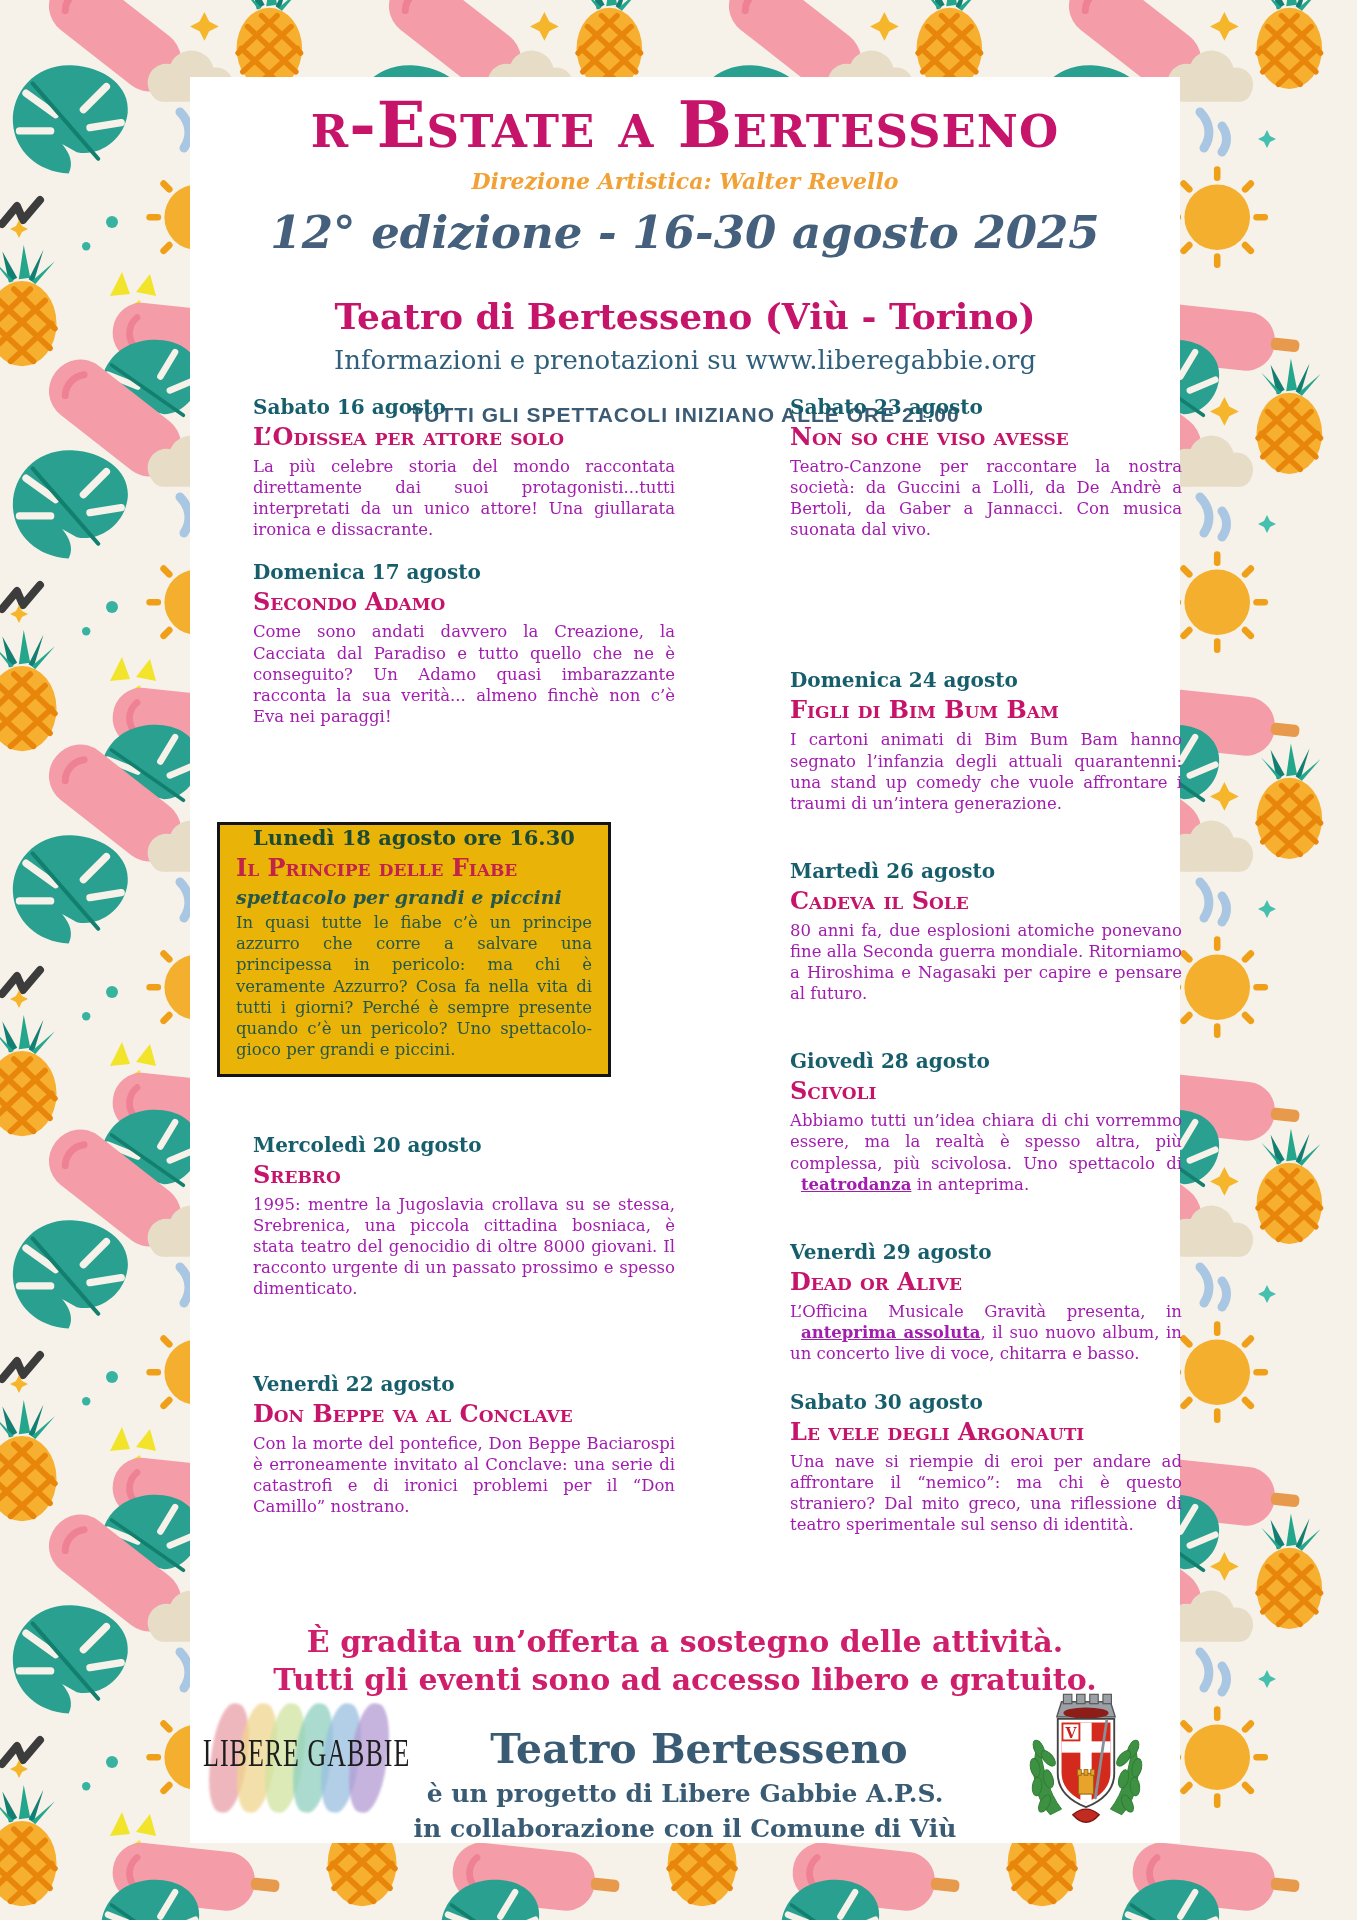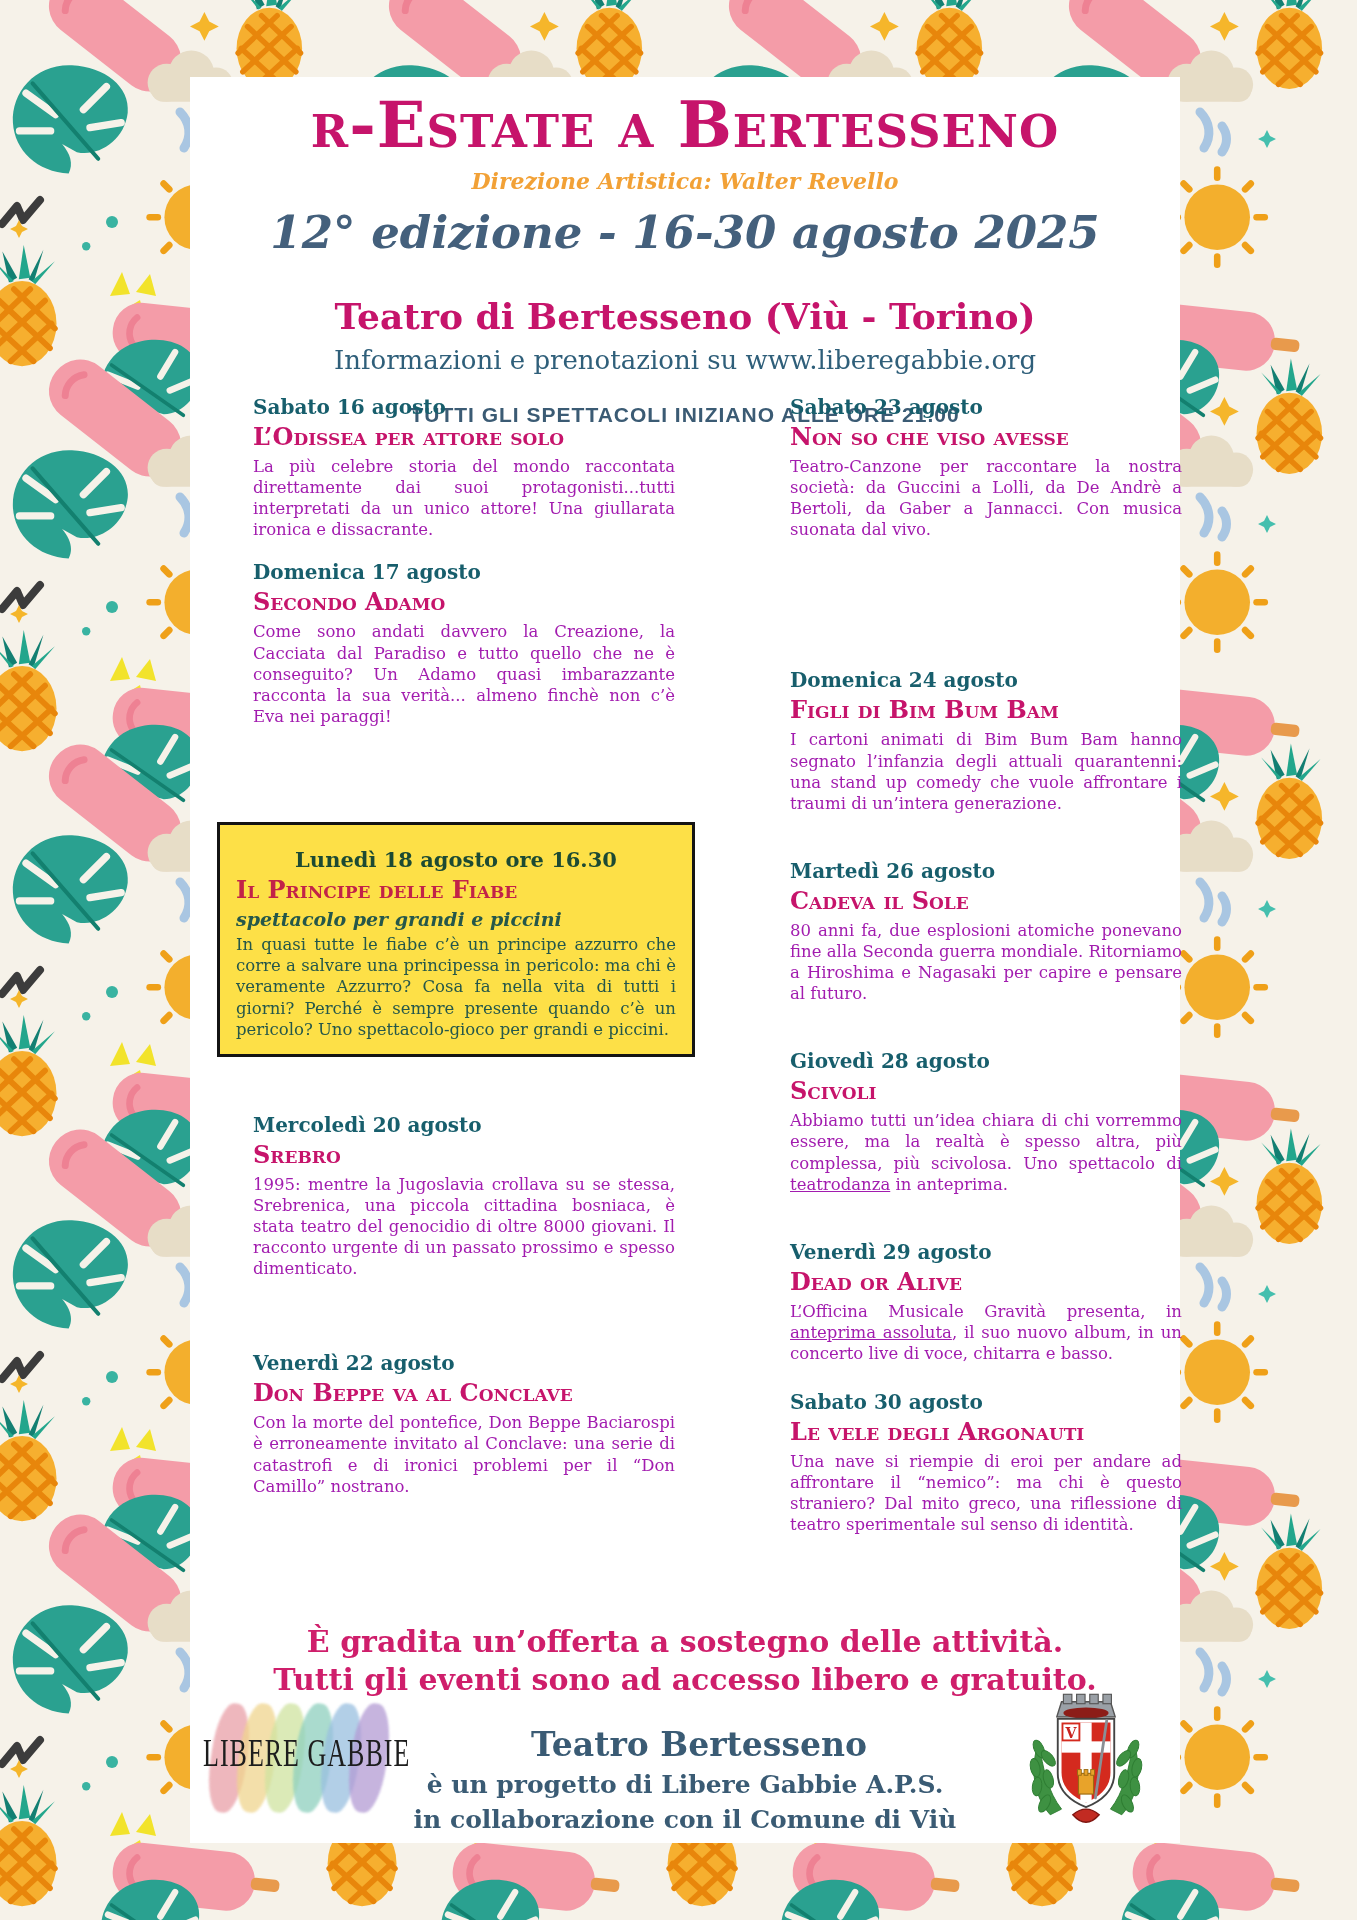--- a/index.html
+++ b/index.html
@@ -34,39 +34,39 @@
   .col-right{left:600px;top:318px;width:392px;}
   .event-date{font-size:20px;font-weight:bold;color:#175E6C;line-height:1.25;}
   .event-title{
     font-size:24px;font-weight:bold;font-variant:small-caps;
     color:#C6146B;line-height:1.25;margin-top:2px;
   }
   .event-desc{
     margin:4px 0 0 0;font-size:16.5px;line-height:1.28;color:#a21caf;
     text-align:justify;
   }
-  .event-desc .u{text-decoration:underline;font-weight:normal;}
+  .event-desc .u{text-decoration:underline;font-weight:bold;margin-left:11px;}
   .event{margin-top:45px;}
   .event.first{margin-top:0;}
   .highlight{
-    margin-left:-36px;width:478px;box-sizing:border-box;
-    background:#fde047;border:3px solid #141414;padding:22px 16px 14px 16px;
+    margin-left:-36px;width:394px;box-sizing:border-box;
+    background:#eab308;border:3px solid #141414;padding:0 16px 14px 16px;
   }
   .highlight .event-date{color:#1C4A33;text-align:center;font-size:21px;}
   .highlight .event-title{color:#C22348;text-align:left;}
   .highlight .event-subtitle{
     font-size:19px;font-weight:bold;font-style:italic;color:#25574A;margin-top:3px;
   }
   .highlight .event-desc{color:#25574A;}
   .free-lines{
     position:absolute;left:0;right:0;top:1546px;
     font-size:30px;font-weight:bold;color:#CF1E6B;line-height:1.25;
   }
   .org-block{position:absolute;left:200px;right:200px;top:1648px;}
-  .org-title{font-size:33px;font-weight:bold;color:#3A5B74;padding-left:28px;}
+  .org-title{font-size:41px;font-weight:bold;color:#3A5B74;padding-left:28px;}
   .org-line{font-size:25px;font-weight:bold;color:#3A5B74;margin-top:6px;}
   .lg-logo{position:absolute;left:13px;top:1620px;width:200px;height:125px;}
   .lg-stroke{position:absolute;top:6px;width:36px;height:110px;border-radius:45%;
     opacity:.75;transform:rotate(8deg);filter:blur(1px);}
   .lg-text{
     position:absolute;left:0;right:0;top:42px;text-align:center;
     font-family:"Liberation Serif", serif;font-size:26px;letter-spacing:1px;
     color:#1d1d1d;transform:scaleY(1.5);white-space:nowrap;
   }
   .crest{position:absolute;left:828px;top:1606px;width:136px;height:160px;}

